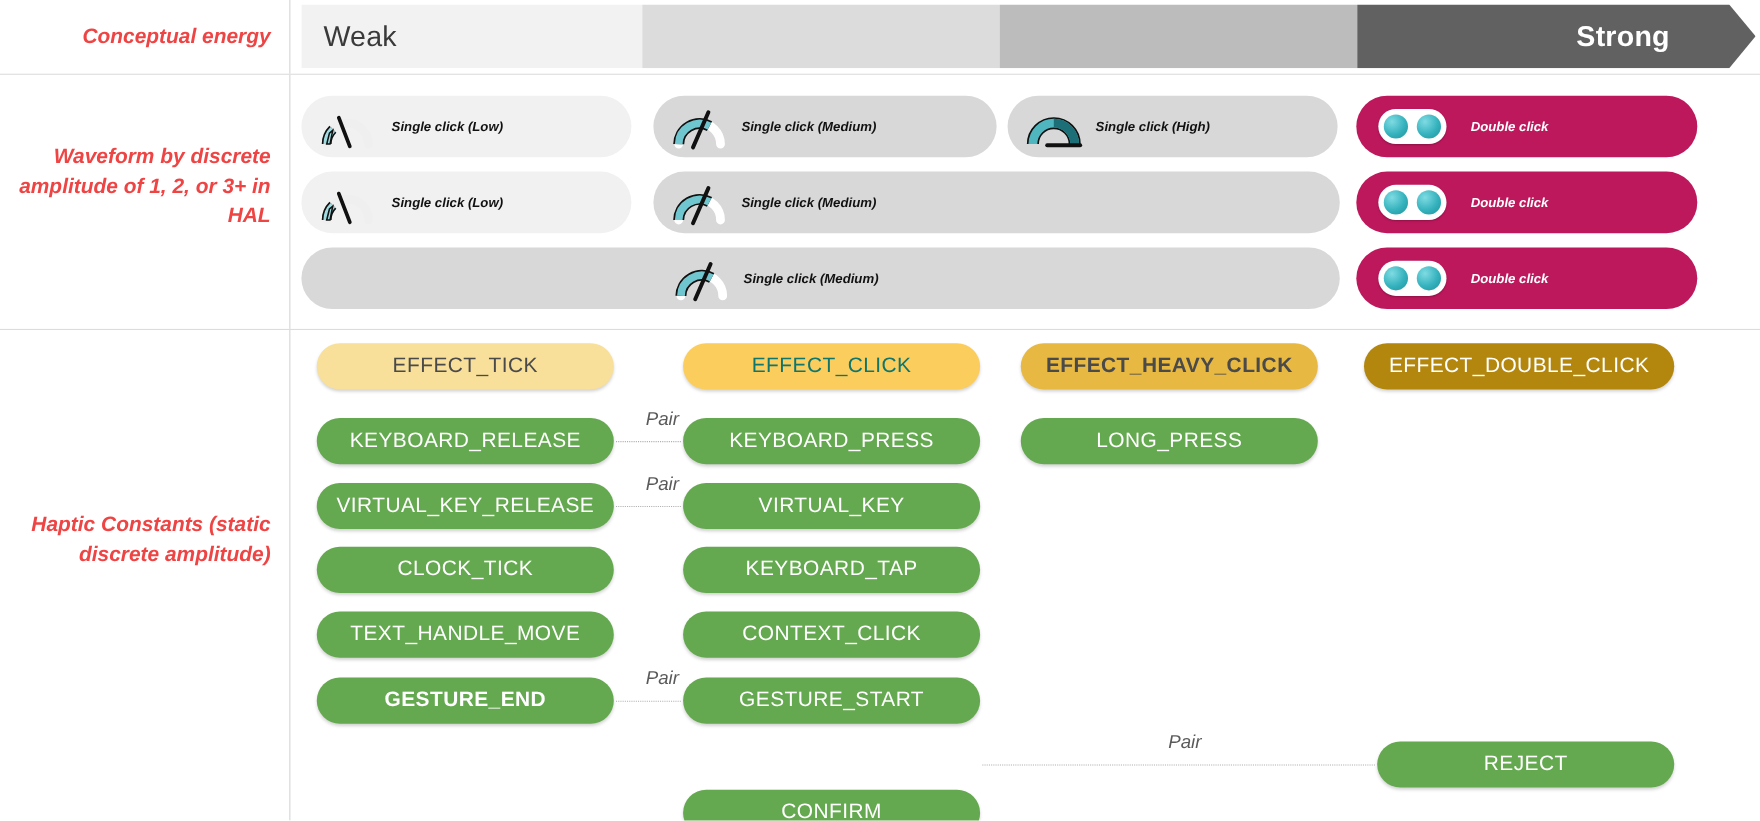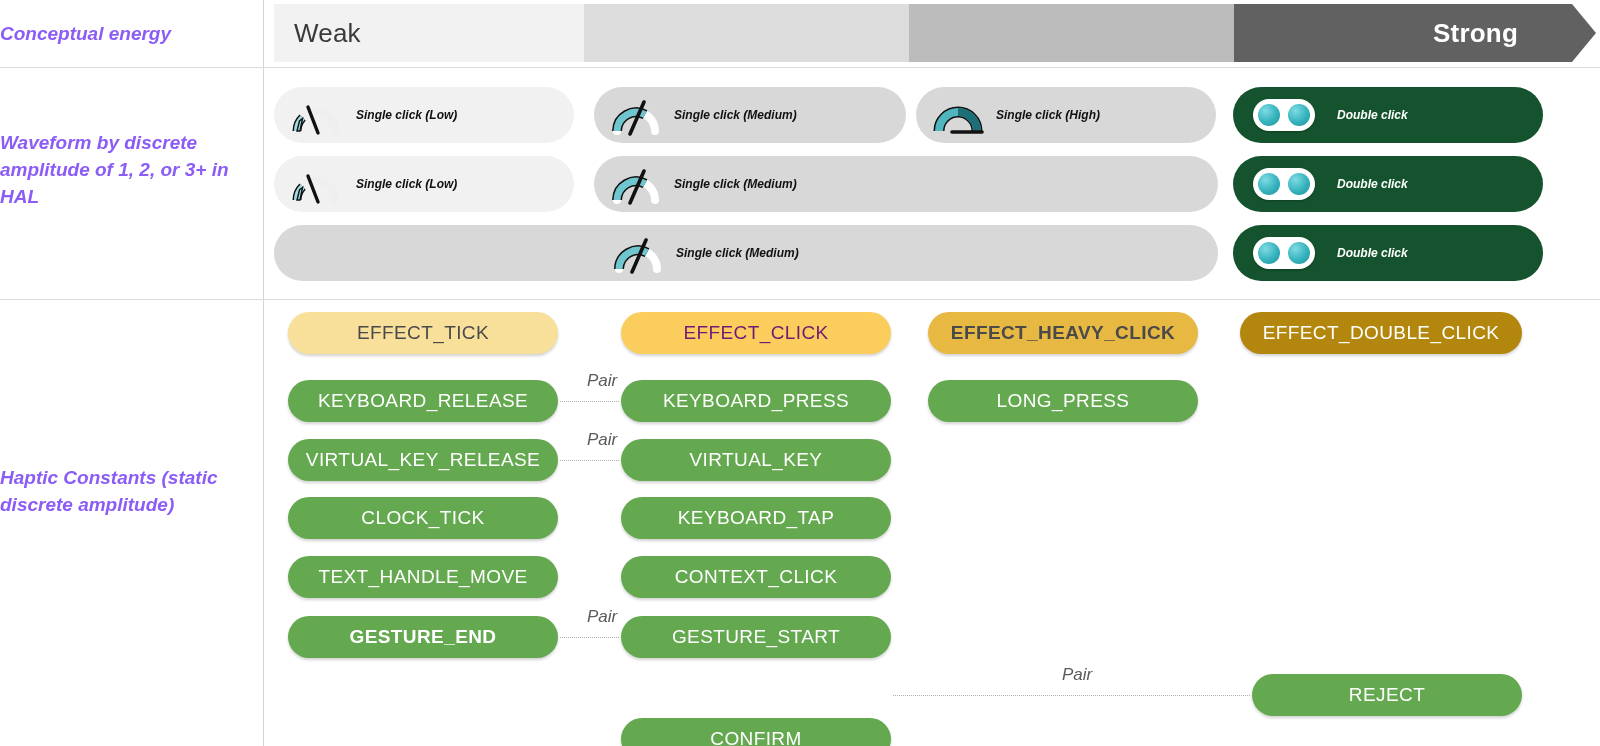--- a/index.html
+++ b/index.html
@@ -9,26 +9,26 @@
     font-family: "Liberation Sans", sans-serif;
     overflow: hidden;
   }
 
   #sheet { position: relative; width: 1600px; height: 746px; }
 
   
   .label-col {
     position: absolute;
     left: 0; width: 258px;
-    text-align: left;
+    text-align: right;
     font-style: italic;
     font-weight: bold;
     font-size: 19px;
     line-height: 27px;
-    color: #8b5cf6;
+    color: #ef4444;
     padding-right: 12px;
   }
 
   
   .vdiv {
     position: absolute;
     left: 263px; width: 1px;
     background: #d4d4d4;
   }
   .hdiv {
@@ -62,21 +62,21 @@
     display: flex; align-items: center;
     font-style: italic; font-weight: bold;
     font-size: 12px;
     white-space: nowrap;
   }
   .wf .gauge { flex: 0 0 auto; }
   .wf .wf-label { }
 
   .wf.tone-light  { background: #f1f1f1; color: #111; }
   .wf.tone-mid    { background: #d8d8d8; color: #111; }
-  .wf.tone-dark   { background: #14532d; color: #ffffff; }
+  .wf.tone-dark   { background: #be185d; color: #ffffff; }
 
   
   .gicon { width: 56px; height: 44px; display: block; }
 
   
   .toggle-icon {
     width: 62px; height: 32px;
     border-radius: 16px;
     background: #ffffff;
     display: flex; align-items: center; justify-content: space-between;
@@ -95,21 +95,21 @@
     height: 42px;
     border-radius: 21px;
     display: flex; align-items: center; justify-content: center;
     font-size: 19px;
     letter-spacing: .4px;
     box-shadow: 0 2px 3px rgba(0,0,0,.18);
     white-space: nowrap;
   }
   .pill.green  { background: #64a84f; color: #ffffff; }
   .pill.eff1   { background: #f8df9a; color: #4a4a4a; }
-  .pill.eff2   { background: #fbcd5d; color: #701a75; }
+  .pill.eff2   { background: #fbcd5d; color: #0f766e; }
   .pill.eff3   { background: #e8b githubs; }
   .pill.eff3   { background: #e7b842; color: #4a4a4a; }
   .pill.eff4   { background: #b3860d; color: #ffffff; }
 
   
   .pair-line {
     position: absolute;
     height: 1px;
     border-top: 1px dotted #b0b0b0;
   }

